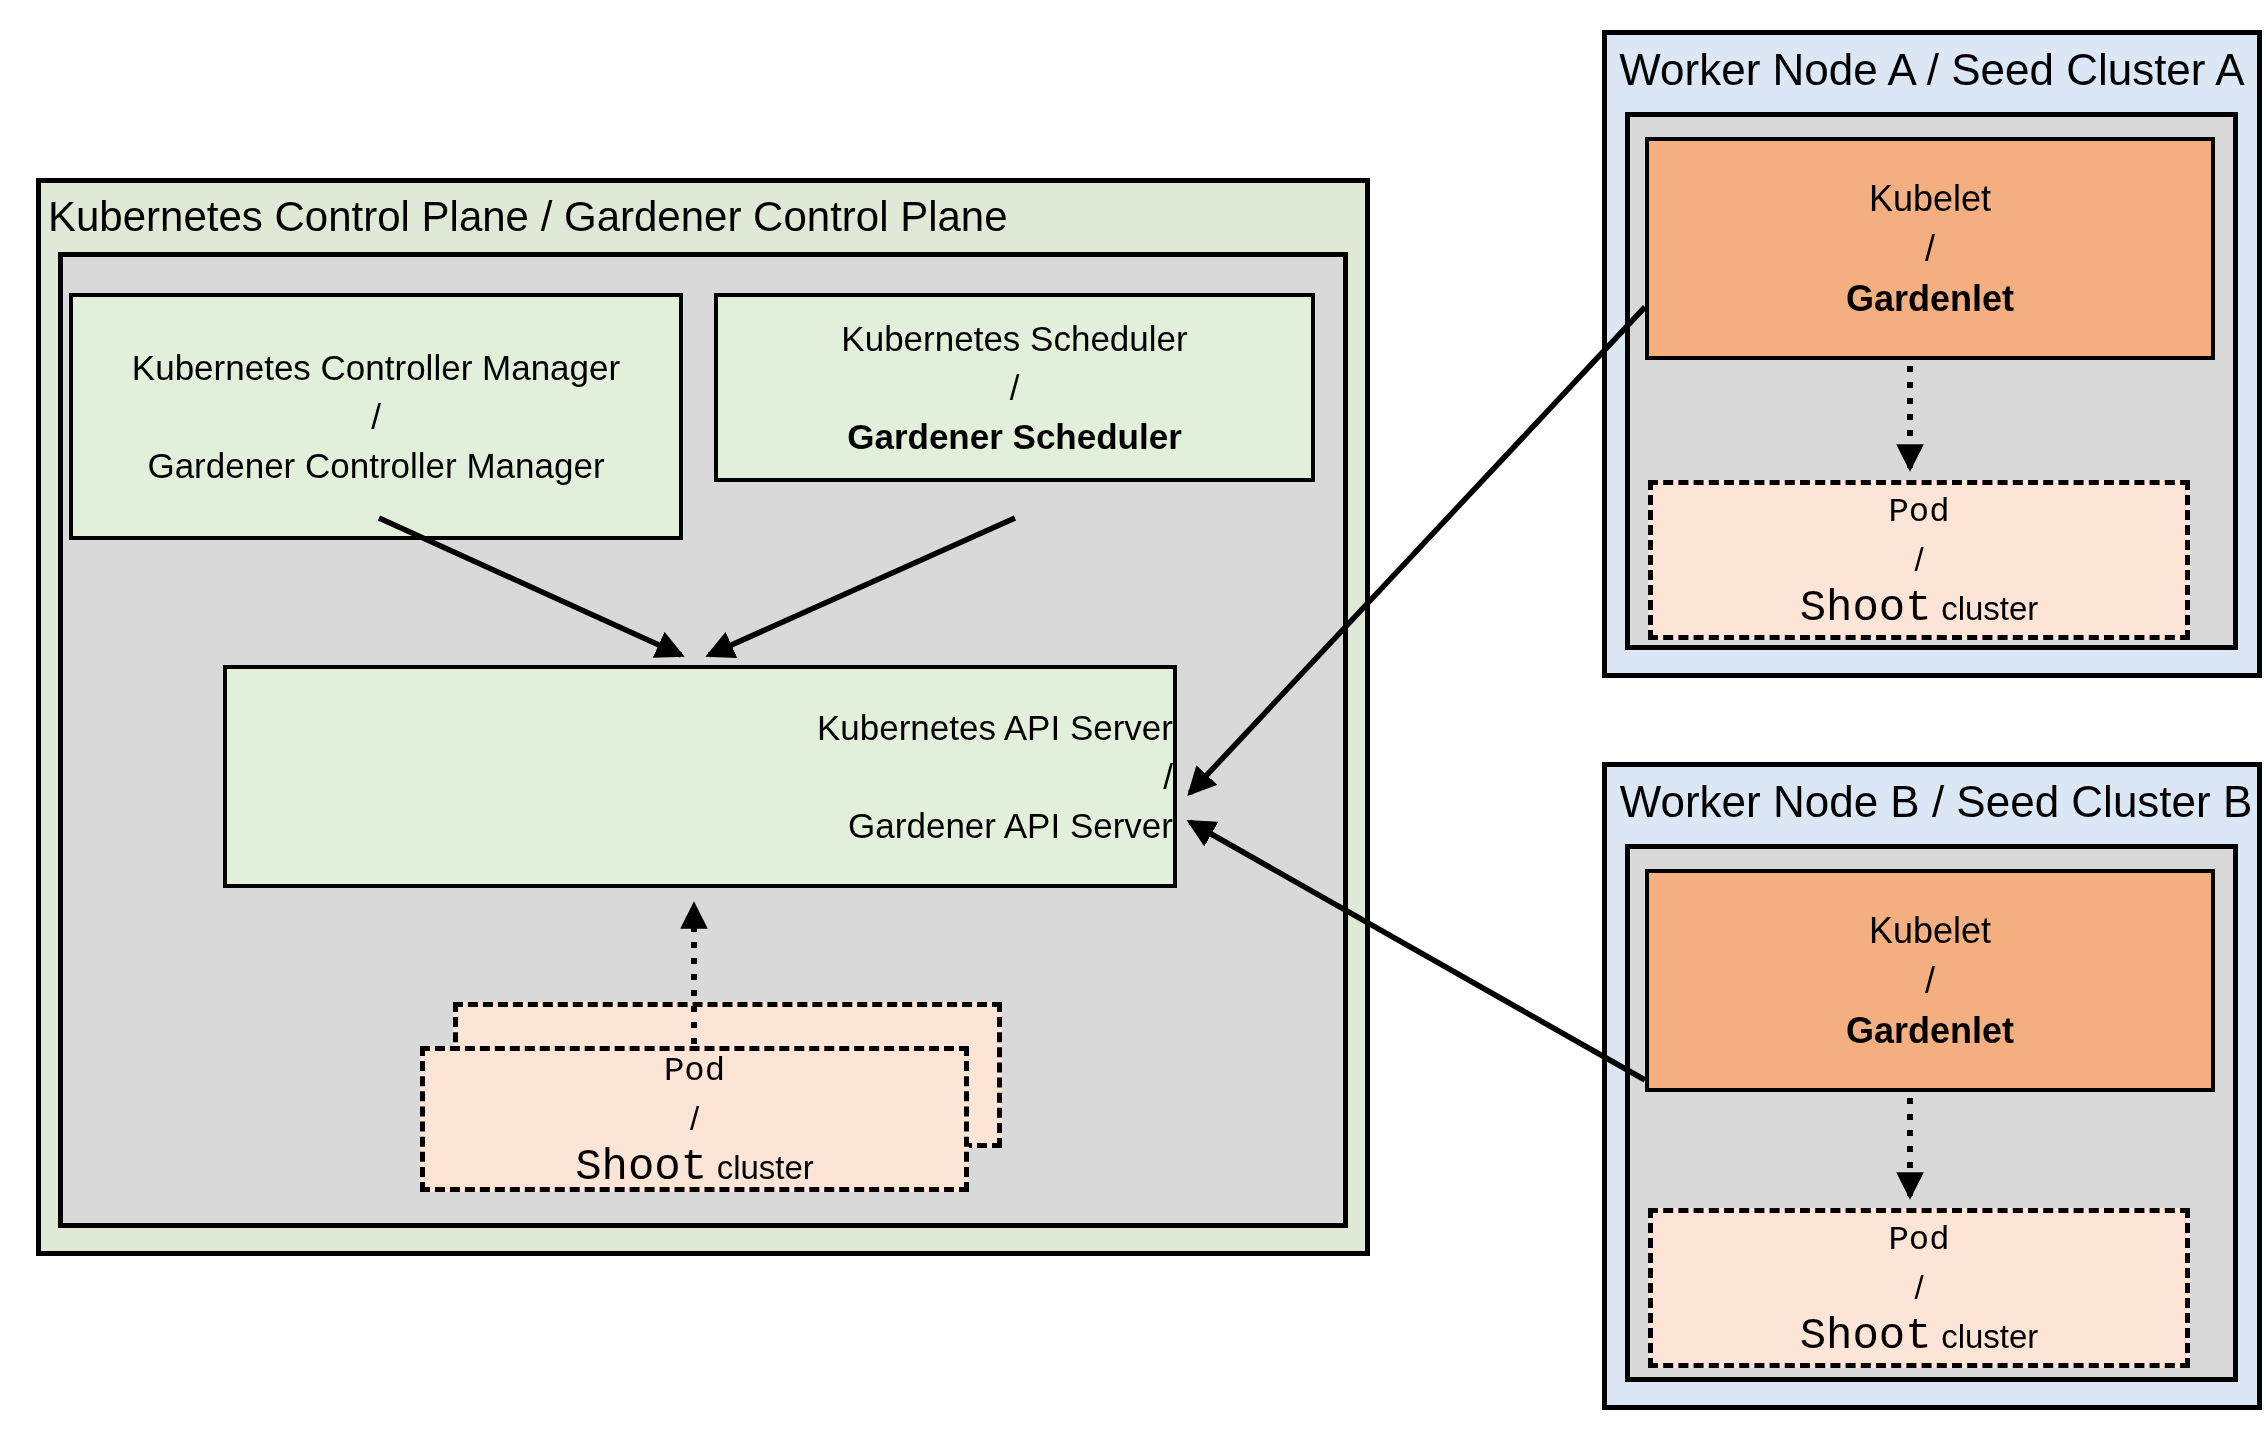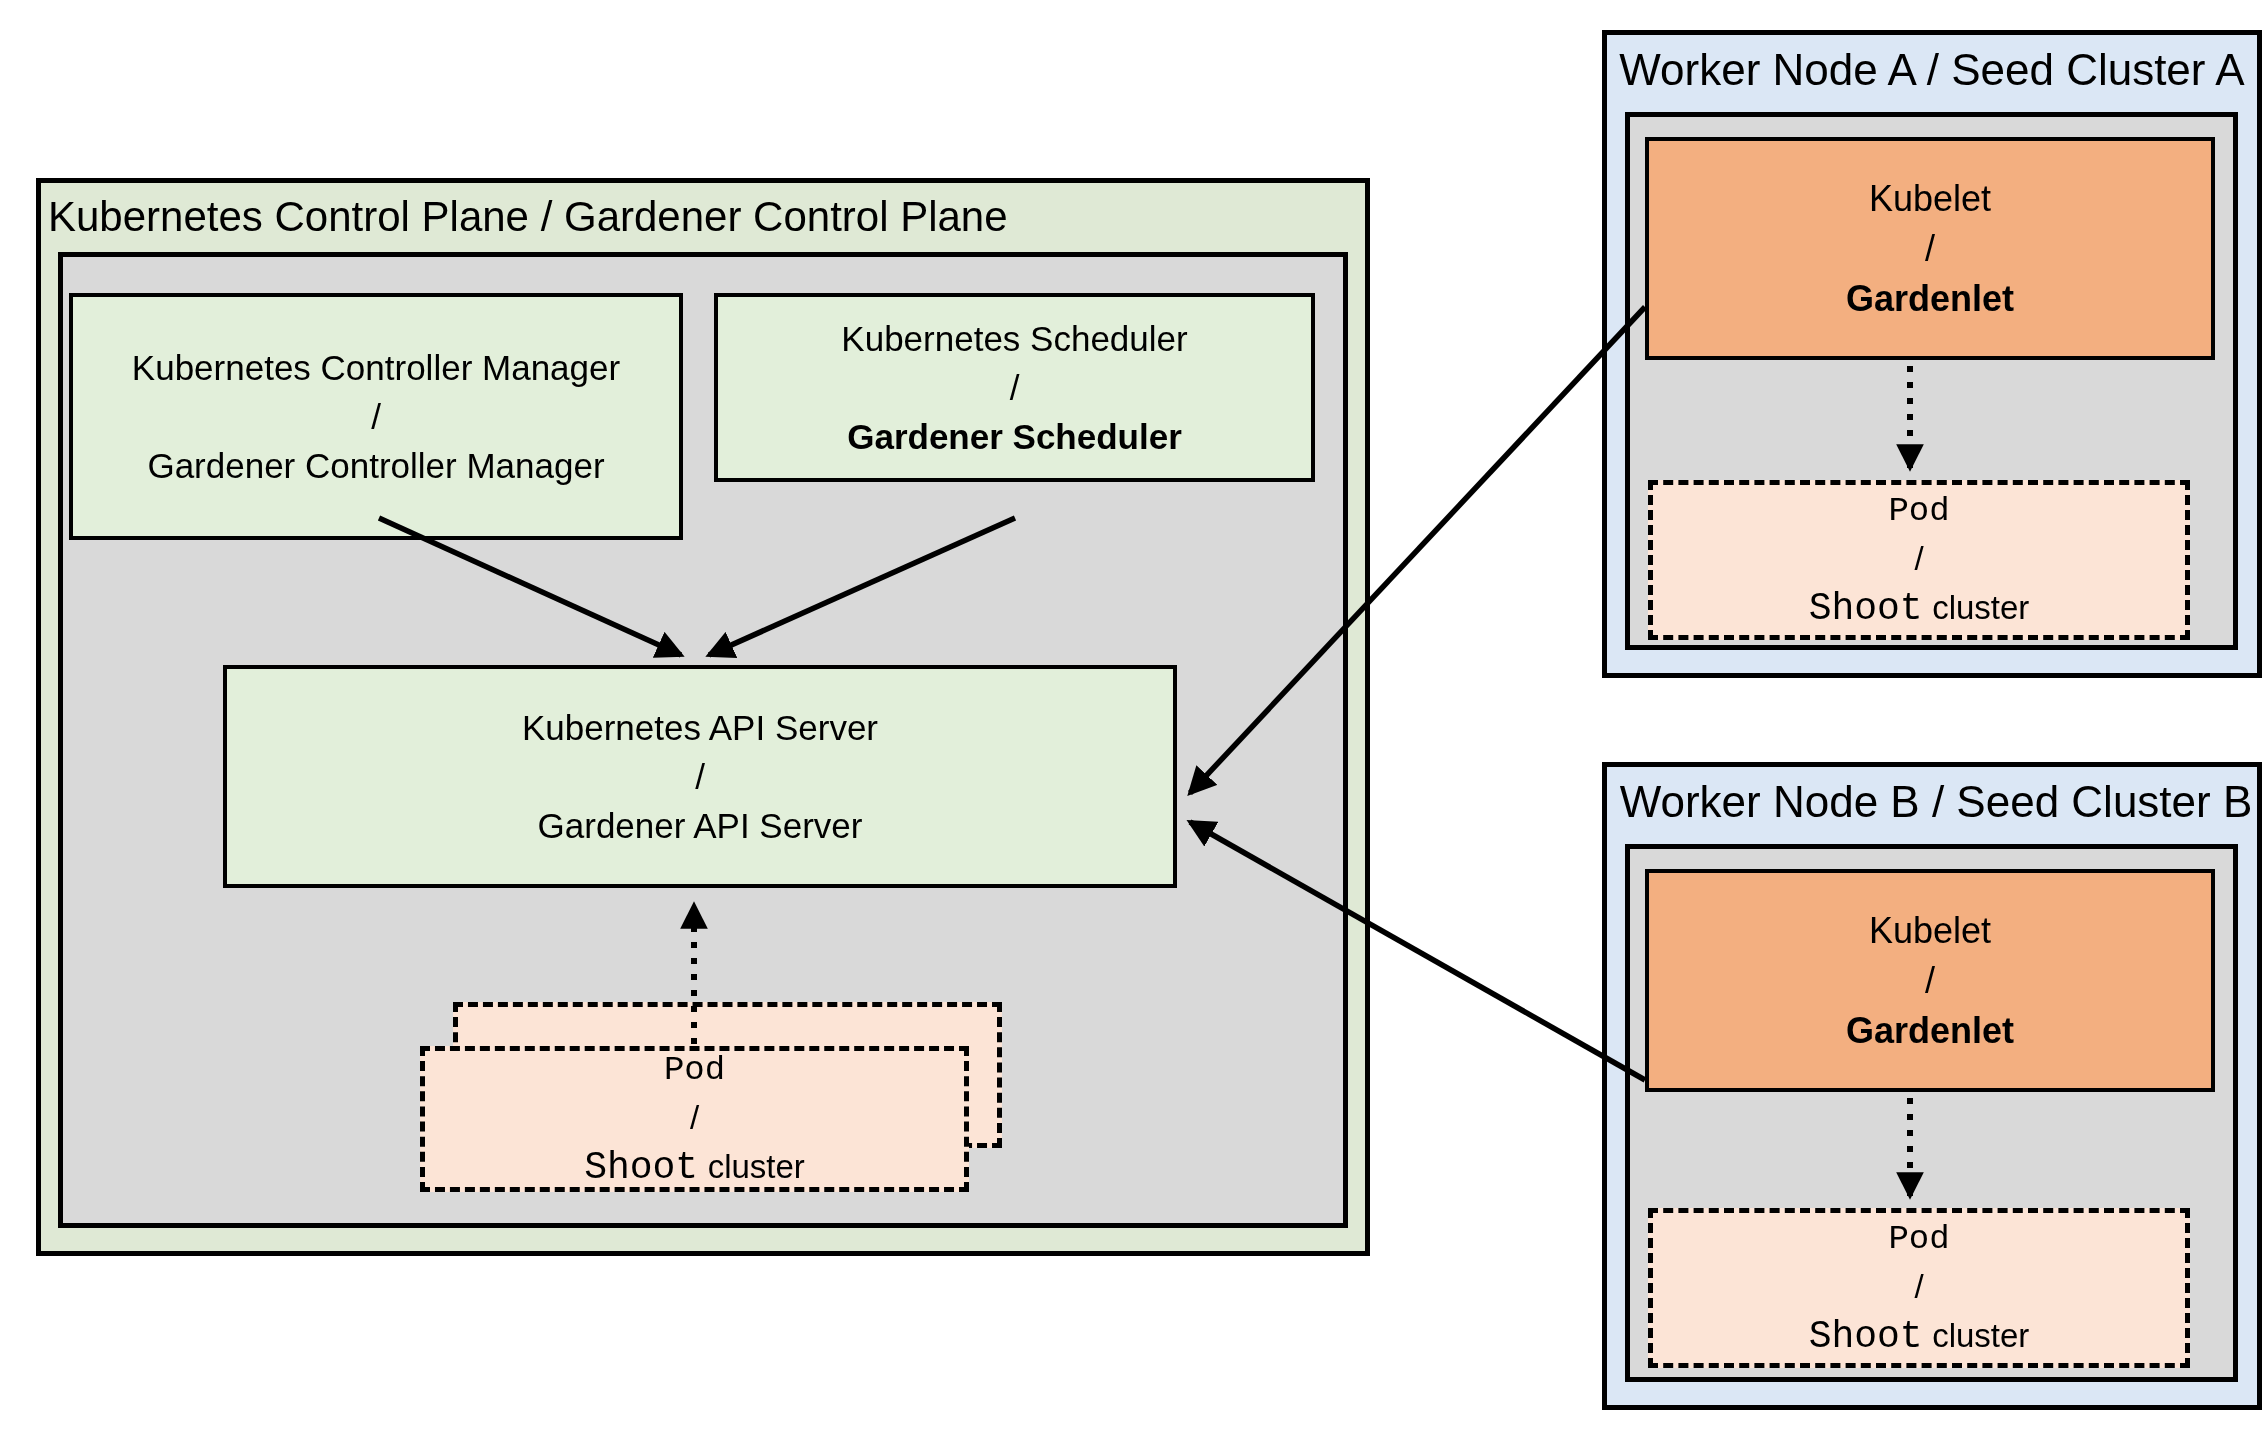--- a/index.html
+++ b/index.html
@@ -13,21 +13,21 @@
   .node{border:4px solid #000;display:flex;flex-direction:column;align-items:center;
         justify-content:center;text-align:center;}
   .node-green{background:var(--node_green);}
   .node-orange{background:var(--node_orange);}
   .node-peach{background:var(--node_peach);border:5px dashed #000;}
   .panel-title{font-size:42px;line-height:46px;white-space:nowrap;}
   .worker-title{font-size:44px;line-height:56px;text-align:center;width:100%;white-space:nowrap;}
   .lbl{font-size:35px;line-height:49px;}
   .lbl-kubelet{font-size:36px;line-height:50px;}
   .bold{font-weight:bold;}
-  .mono{font-family:"Liberation Mono","DejaVu Sans Mono",monospace;font-size:38px;}
+  .mono{font-family:"Liberation Mono","DejaVu Sans Mono",monospace;font-size:44px;}
   .pod-line{line-height:48px;font-size:34px;}
   .pod-sans{font-family:"Liberation Sans",sans-serif;font-size:33px;}
   svg.overlay{position:absolute;left:0;top:0;pointer-events:none;}
   svg.overlay line{stroke:#000;}
   .solid-arrow{stroke-width:5.5;}
   .dotted-arrow{stroke-width:6;stroke-dasharray:6 10;stroke-linecap:butt;}
 </style>
 </head>
 <body>
 
@@ -44,21 +44,21 @@
     <div class="lbl">/</div>
     <div class="lbl">Gardener Controller Manager</div>
   </div>
 
   <div class="abs node node-green" style="left:714px;top:293px;width:601px;height:189px;">
     <div class="lbl">Kubernetes Scheduler</div>
     <div class="lbl">/</div>
     <div class="lbl bold">Gardener Scheduler</div>
   </div>
 
-  <div class="abs node node-green" style="left:223px;top:665px;width:954px;height:223px;">
+  <div class="abs node node-green" style="left:223px;top:665px;width:954px;height:223px;align-items:flex-end;">
     <div class="lbl">Kubernetes API Server</div>
     <div class="lbl">/</div>
     <div class="lbl">Gardener API Server</div>
   </div>
 
   <div class="abs node node-peach" style="left:453px;top:1002px;width:549px;height:146px;"></div>
 
   <div class="abs node node-peach" style="left:420px;top:1046px;width:549px;height:146px;">
     <div class="pod-line mono">Pod</div>
     <div class="pod-line pod-sans">/</div>

